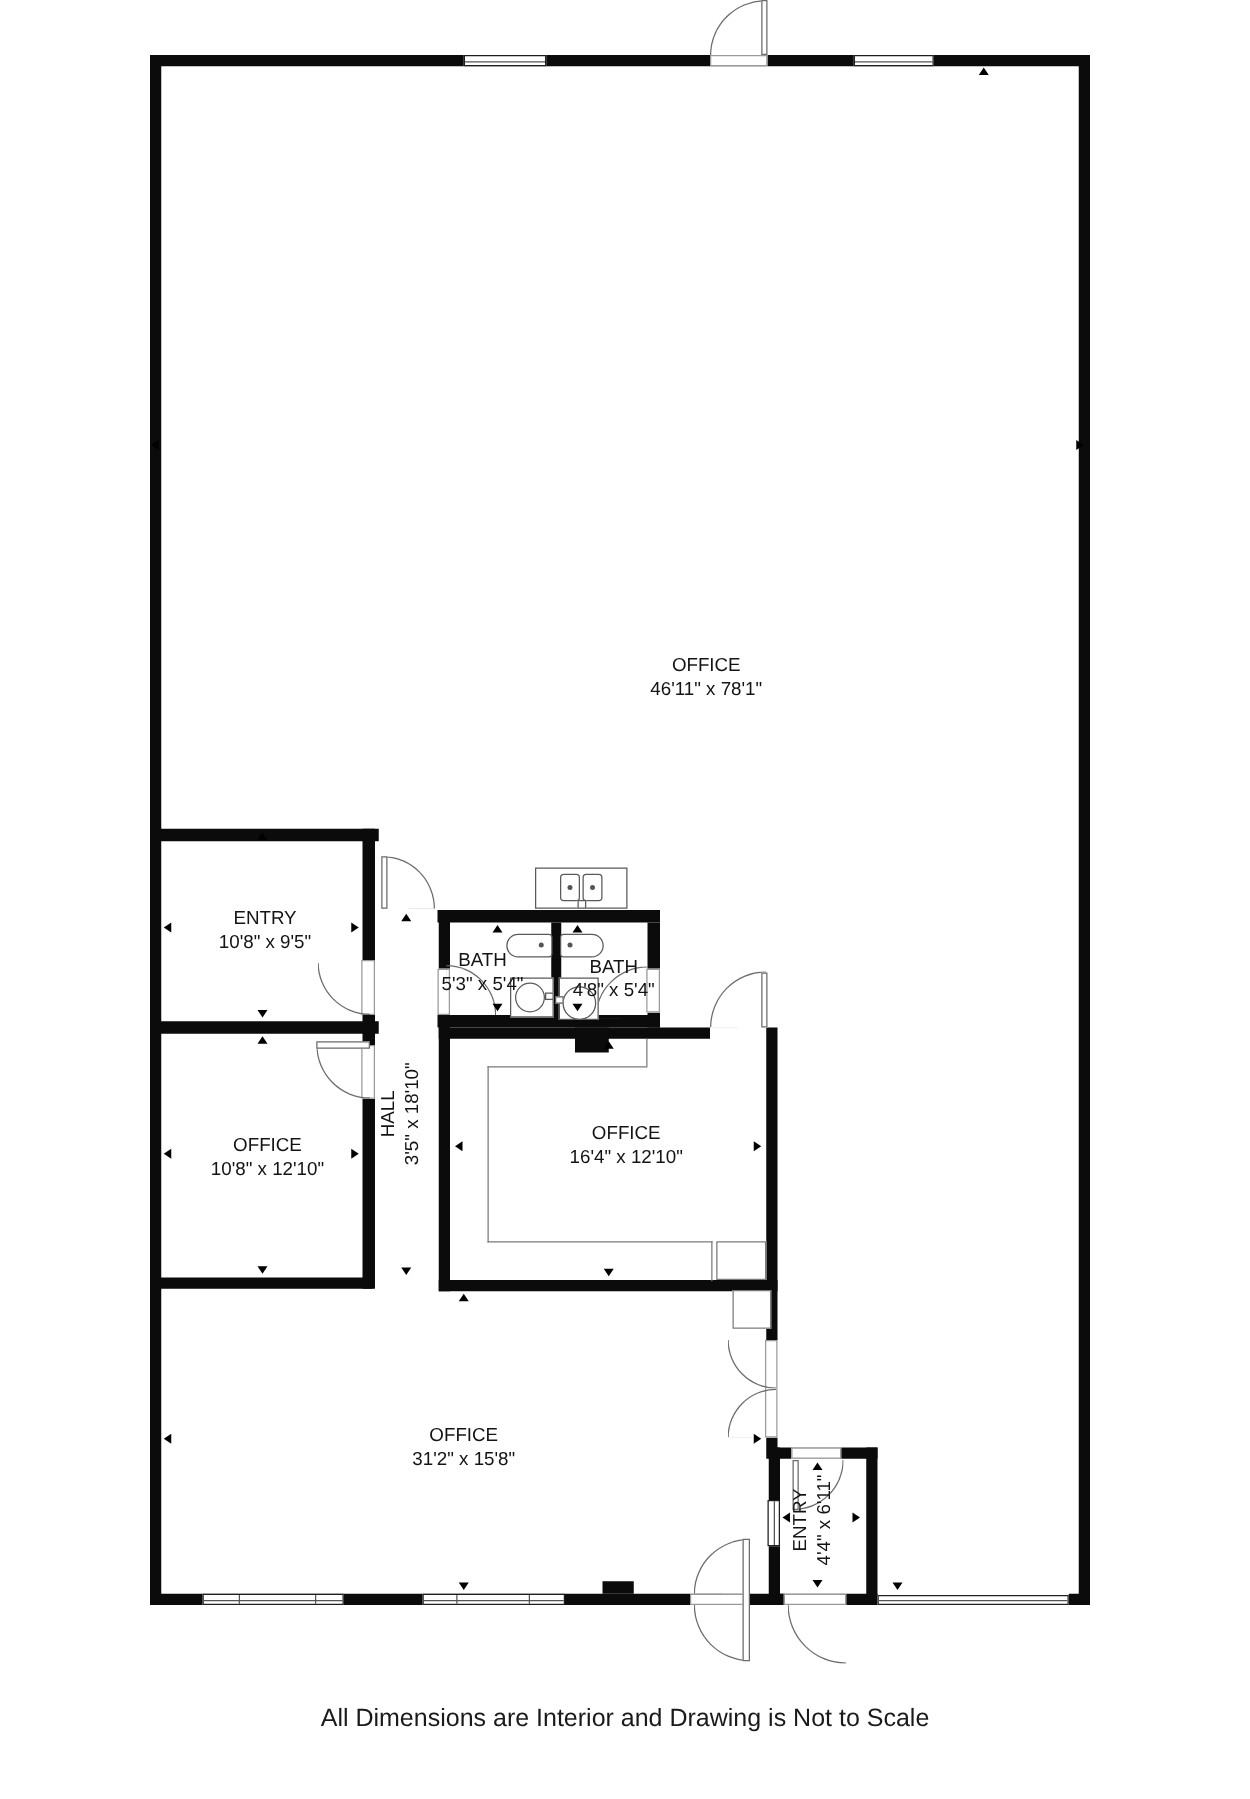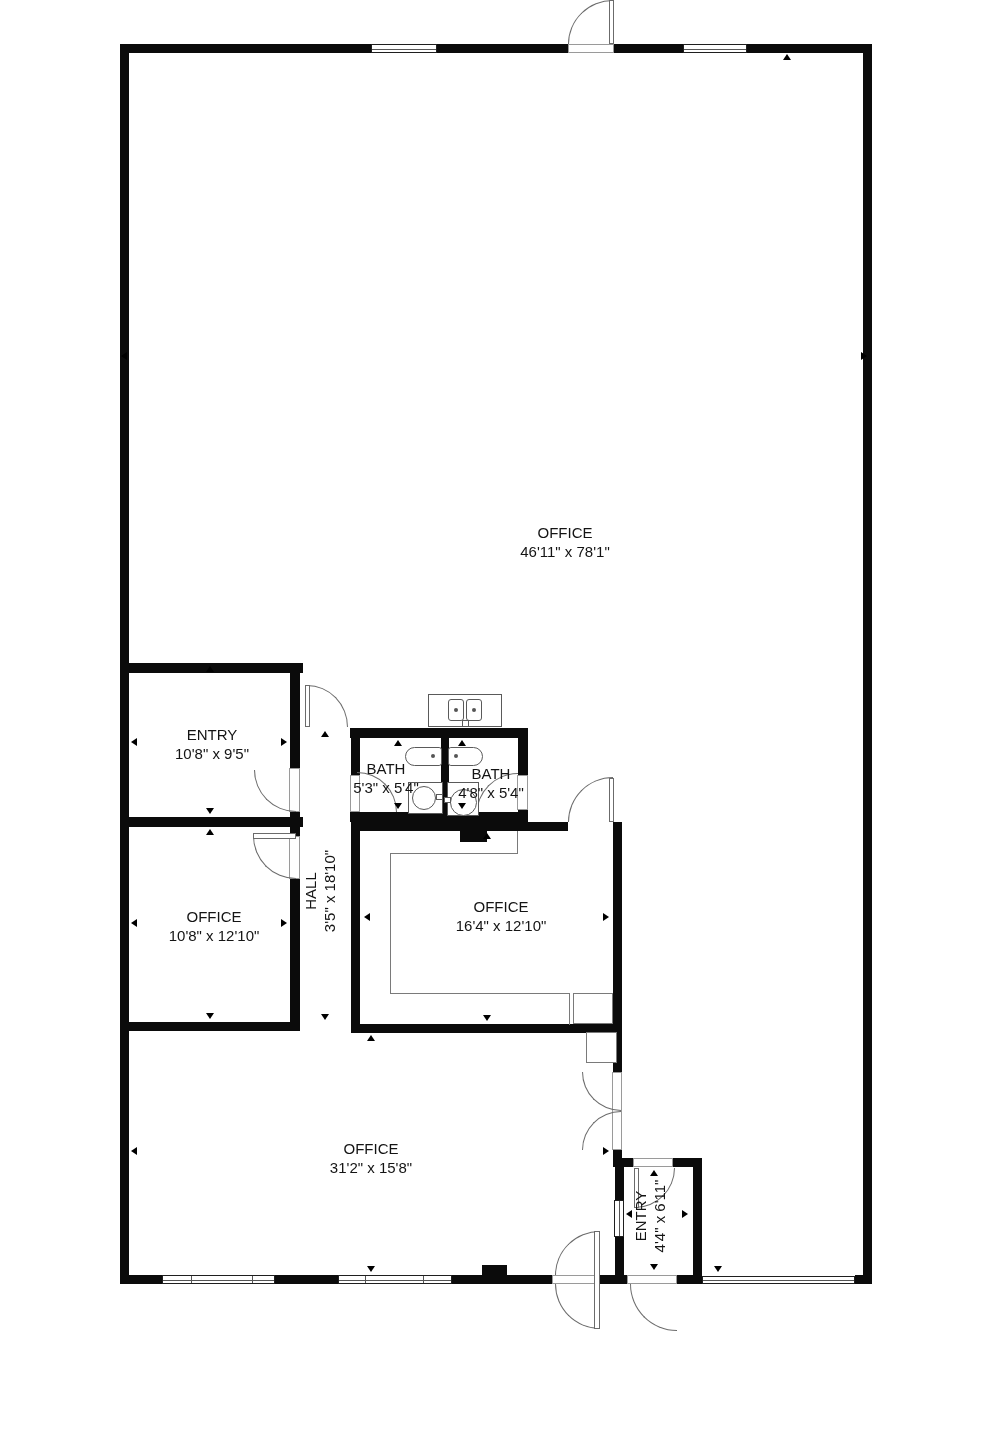--- a/index.html
+++ b/index.html
@@ -229,14 +229,15 @@
   </div>
   <div class="label" style="left:371px;top:1158px">
     <div>OFFICE</div>
     <div>31'2" x 15'8"</div>
   </div>
   <div class="label v" style="left:650px;top:1216px">
     <div>ENTRY</div>
     <div>4'4" x 6'11"</div>
   </div>
 
+  <div class="caption">All Dimensions are Interior and Drawing is Not to Scale</div>
 
 </div>
 
 </body></html>

